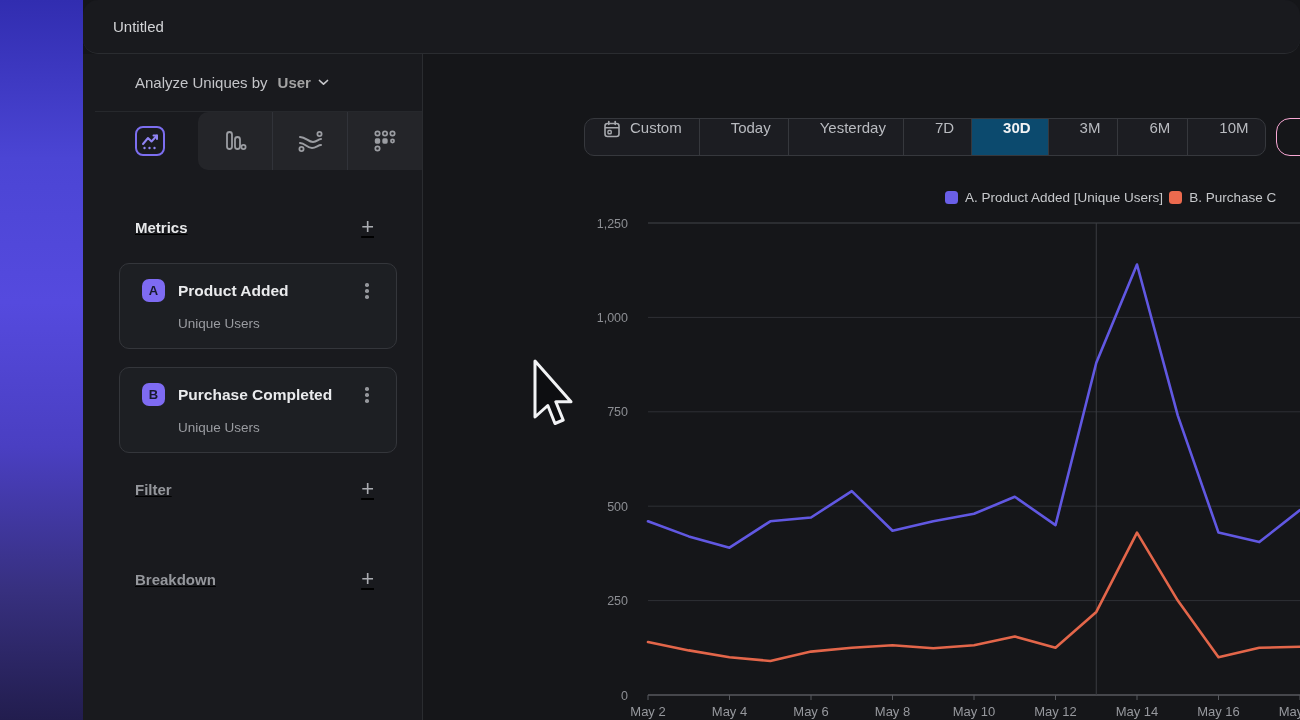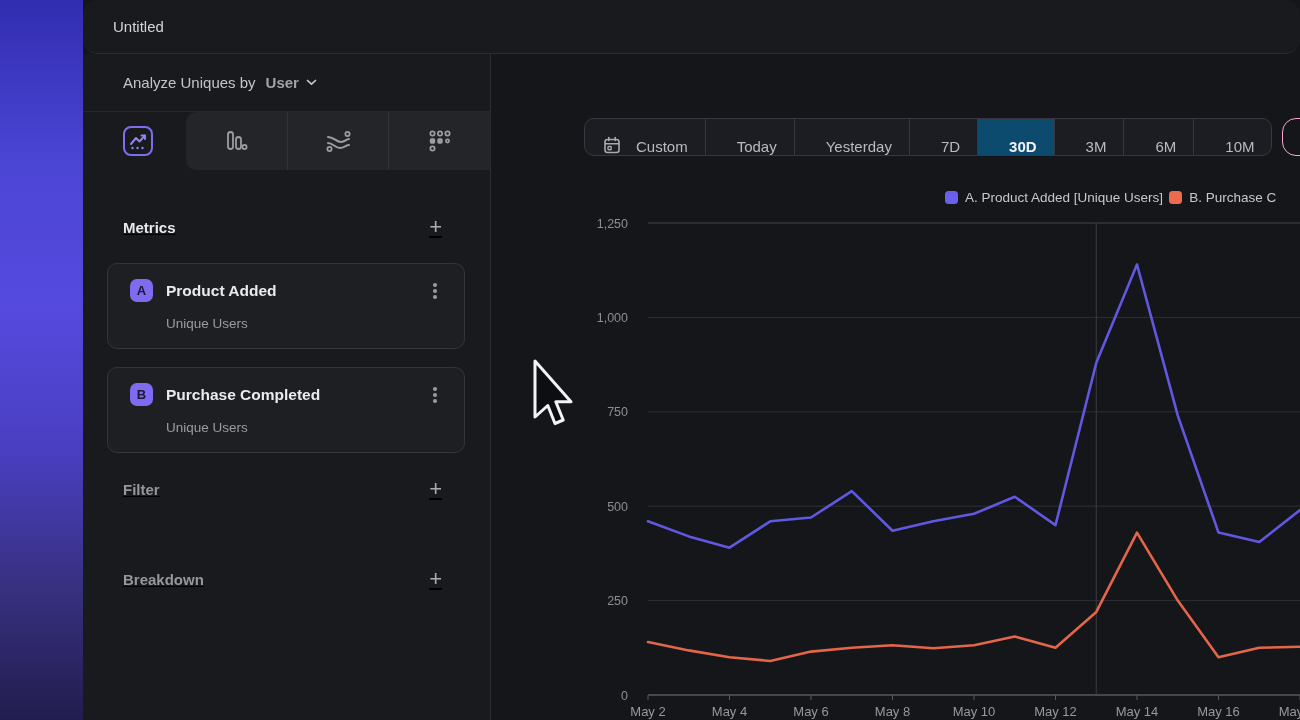--- a/index.html
+++ b/index.html
@@ -10,22 +10,22 @@
   
   .strip { position:absolute; left:0; top:0; width:83px; height:720px;
     background:linear-gradient(180deg,#312db0 0%,#4b45d4 22%,#554ade 42%,#4a3fc2 62%,#37307f 82%,#221d4e 100%); }
 
   
   .topbar { position:absolute; left:83px; top:0; right:0; height:54px; background:#191a1e;
     border-bottom:1px solid #2a2c30; display:flex; align-items:center; padding-left:30px;border-radius:15px; }
   .topbar .title { font-size:15px; color:#d3d4d7; }
 
   
-  .qpanel { position:absolute; left:83px; top:54px; width:408px; bottom:0; background:#191a1e;
-    border-right:1px solid #2a2c30; }
+  .qpanel { position:absolute; left:83px; top:54px; width:340px; bottom:0; background:#191a1e;
+    border-right:1px solid #2a2c30;padding-left:12px; }
   .analyze-row { height:58px; border-bottom:1px solid #26282c; display:flex; align-items:center;
     padding-left:40px; gap:10px; }
   .an-label { font-size:15px; color:#c4c5c9; }
   .an-dd { display:flex; align-items:center; gap:7px; background:none; border:none; cursor:pointer; }
   .an-dd span { font-size:15px; font-weight:700; color:#a3a3a3; }
 
   .tabrow { position:relative; height:58px; }
   .tab-active { position:absolute; left:40px; top:14px; width:30px; height:30px; border:2px solid #7c6ef0;
     border-radius:8px; background:transparent; display:flex; align-items:center; justify-content:center; cursor:pointer; }
   .tabstrip { position:absolute; left:103px; right:0; top:0; height:58px; background:#242529;
@@ -53,21 +53,21 @@
   .metric-sub { position:absolute; left:58px; top:52px; font-size:13.5px; color:#9a9ca1; }
   .kebab { position:absolute; right:20px; top:16px; width:18px; height:22px; background:none; border:none;
     display:flex; flex-direction:column; align-items:center; justify-content:center; gap:2.5px; cursor:pointer; }
   .kebab i { width:3.5px; height:3.5px; border-radius:50%; background:#95979c; }
 
   
   .chart-panel { position:absolute; left:505px; top:54px; right:0; bottom:0; background:#151619; }
   .toolbar { position:absolute; left:79px; top:64px; display:flex; align-items:center; }
   .range-control { display:flex; height:38px; border:1px solid #36383d; border-radius:10px;
     background:#1c1d22; overflow:hidden; }
-  .seg { display:flex; align-items:flex-end; gap:14px; padding:0 17px; font-size:15px; color:#b9bbc0;
+  .seg { display:flex; align-items:flex-start; gap:8px; padding:0 17px; font-size:15px; color:#b9bbc0;
     cursor:pointer; white-space:nowrap; }
   .seg + .seg { border-left:1px solid #36383d;padding-left:31px; }
   .seg.seg-active { background:#0c4a6e; color:#f2f3f4; font-weight:700; }
   .compare-btn { margin-left:10px; height:38px; min-width:118px; border:1px solid #f9a8d4; border-radius:14px;
     background:transparent; color:#e9eaec; font-size:15px; font-weight:700; display:flex; align-items:center;
     justify-content:center; padding:0 22px; white-space:nowrap; cursor:pointer; }
 
   .legend { position:absolute; left:440px; top:136px; display:flex; gap:6px; white-space:nowrap; }
   .legend-item { display:flex; align-items:center; gap:7px; cursor:pointer; }
   .legend-item .sw { width:13px; height:13px; border-radius:3.5px; }

